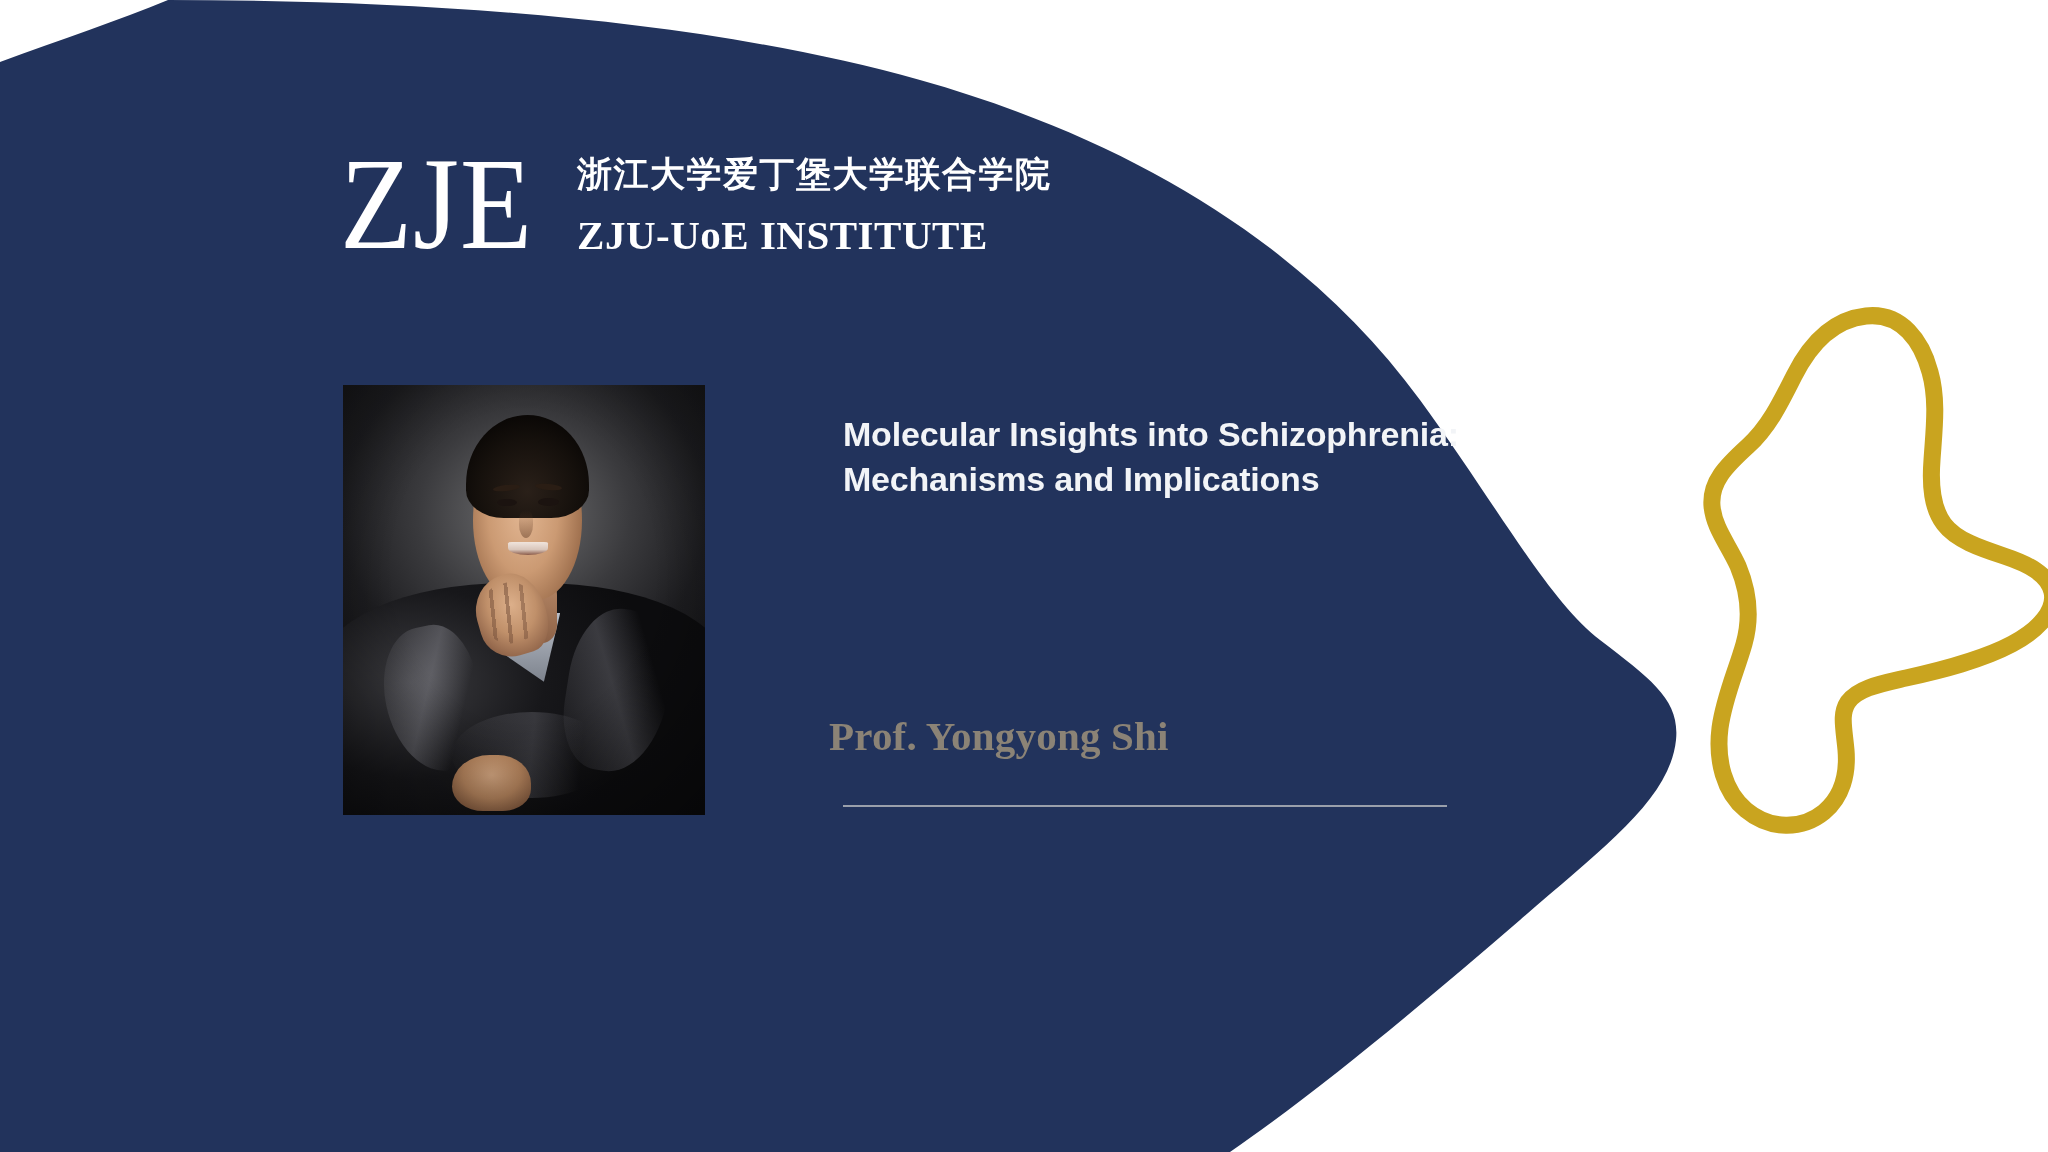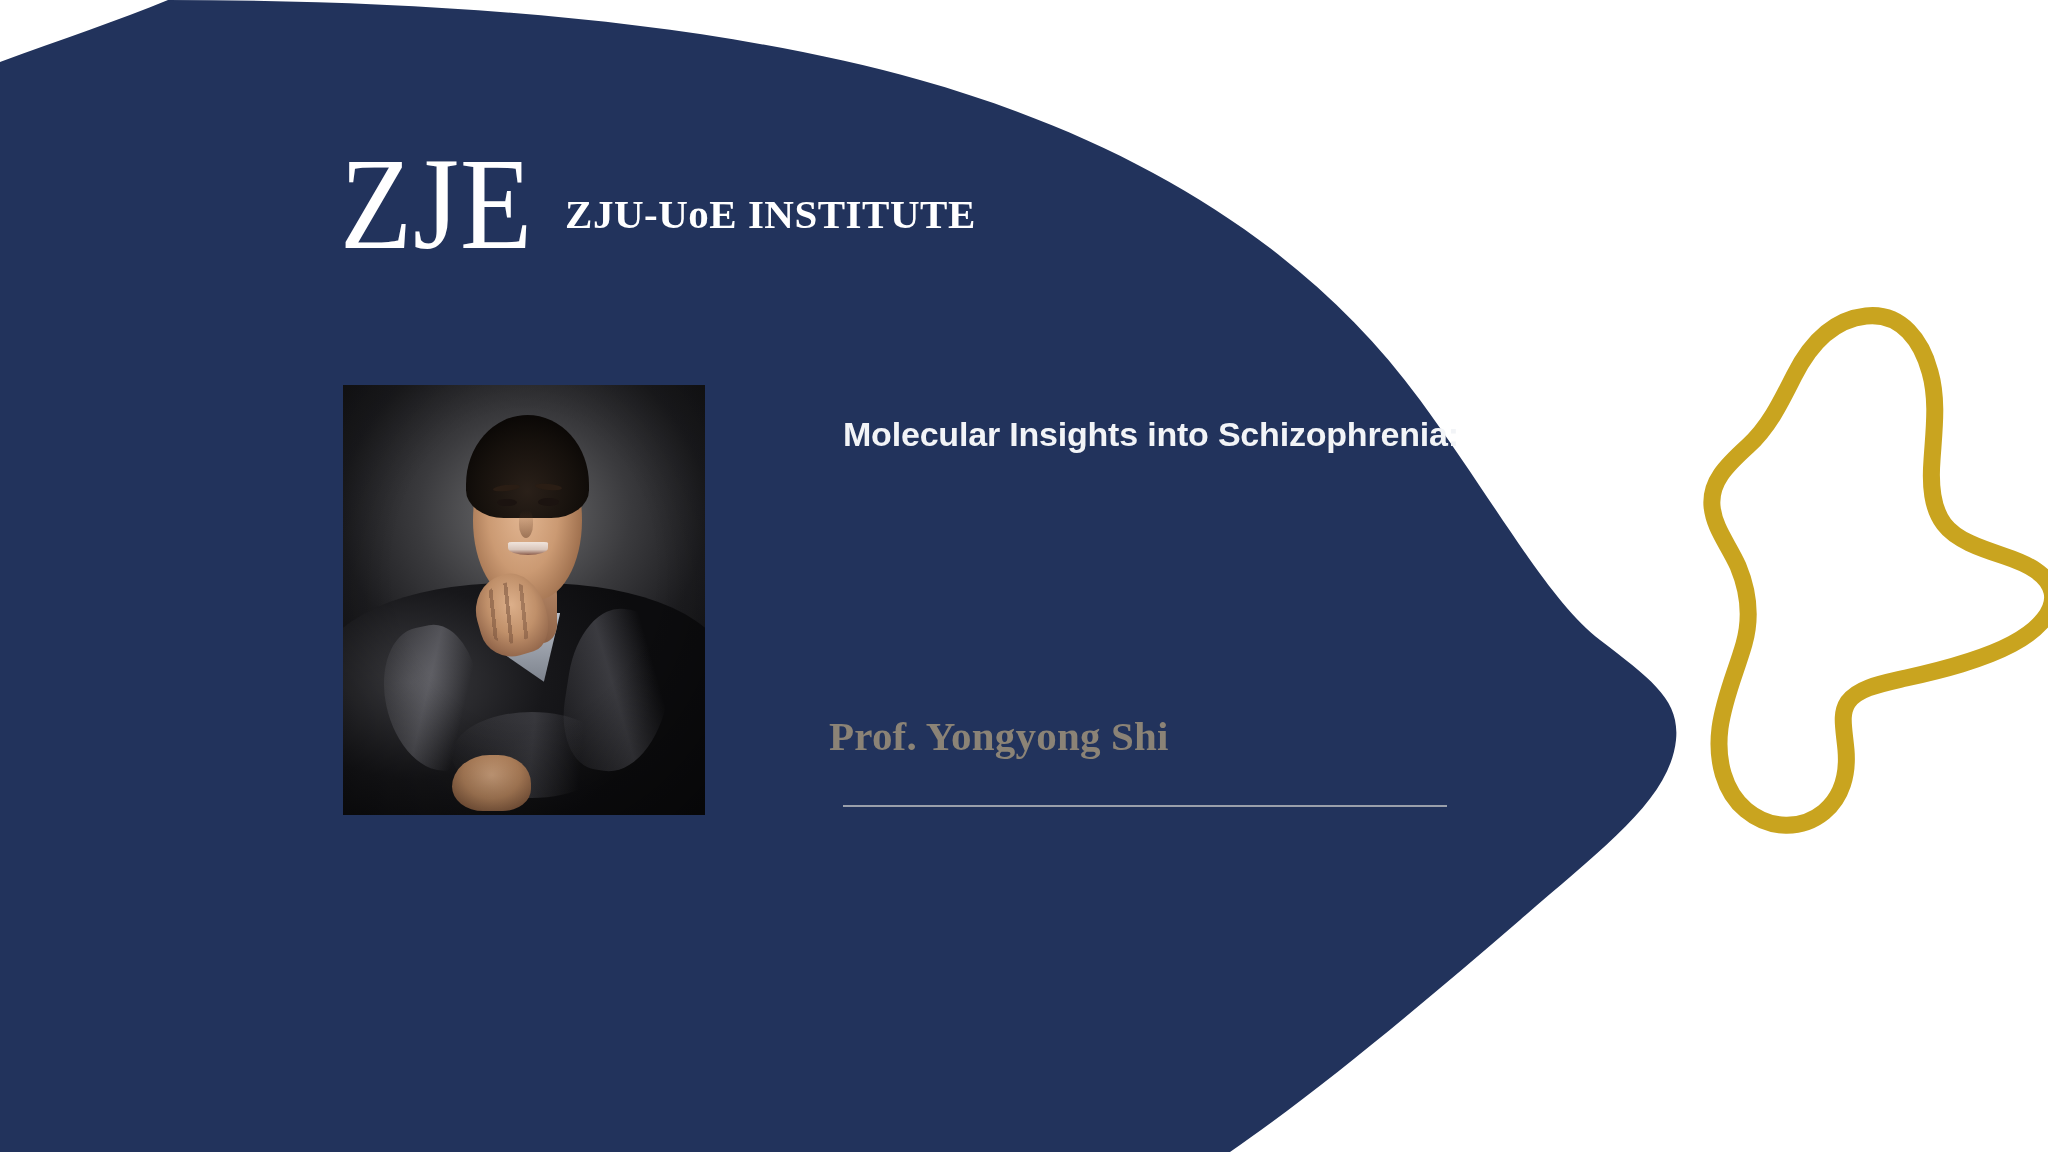--- a/index.html
+++ b/index.html
@@ -29,21 +29,21 @@
     left:1690px; top:300px;
     width:380px; height:560px;
   }
 
   
   #logo-lockup {
     position:absolute;
     left:340px; top:148px;
     display:flex;
     align-items:center;
-    gap:32px;
+    gap:44px;
   }
   #zje-mark {
     font-family:"Liberation Serif", serif;
     font-weight:400;
     font-size:118px;
     line-height:0.95;
     color:#ffffff;
     letter-spacing:1px;
     transform:scaleY(1.12);
     transform-origin:left center;
@@ -251,20 +251,21 @@
              C 358,274 338,264 314,256
              C 290,248 266,240 254,224
              C 242,208 240,186 242,160
              C 244,130 248,100 240,72
              C 232,42 212,12 176,16 Z" fill="none" stroke="#c9a41f" stroke-width="17" stroke-linecap="round" stroke-linejoin="round"></path>
   </svg>
 
   <div id="logo-lockup">
     <div id="zje-mark">ZJE</div>
     <div id="logo-text-block">
+      <div id="logo-cn">浙江大学爱丁堡大学联合学院</div>
       <div id="logo-en">ZJU-UoE INSTITUTE</div>
     </div>
   </div>
 
   <div id="portrait">
     <div class="p-layer" id="p-table"></div>
     <div class="p-layer" id="p-torso"></div>
     <div class="p-layer" id="p-sheen1"></div>
     <div class="p-layer" id="p-sheen2"></div>
     <div class="p-layer" id="p-sheen3"></div>
@@ -279,18 +280,19 @@
     <div class="p-layer" id="p-nose"></div>
     <div class="p-layer" id="p-mouth"></div>
     <div class="p-layer" id="p-hand"></div>
     <div class="p-layer" id="p-fingers"></div>
     <div class="p-layer" id="p-hand2"></div>
     <div class="p-layer" id="p-vignette"></div>
   </div>
 
   <div id="talk-title">
     <div>Molecular Insights into Schizophrenia:</div>
+    <div>Mechanisms and Implications</div>
   </div>
 
   <div id="speaker-name">Prof. Yongyong Shi</div>
   <div id="speaker-rule"></div>
 
 </div>
 
 </body></html>

